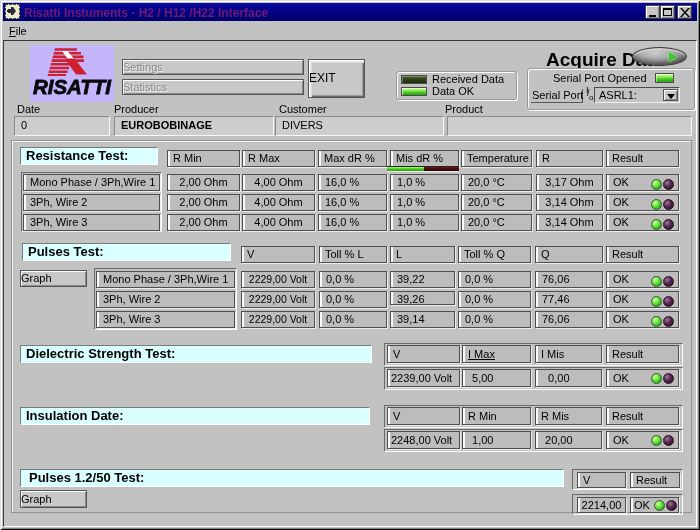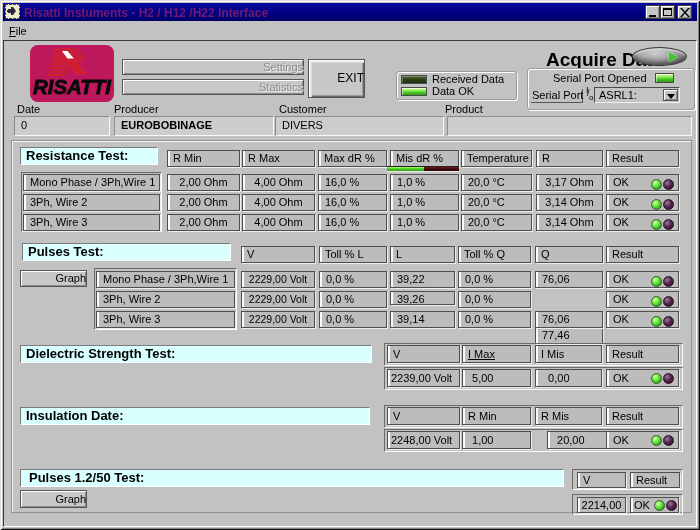--- a/index.html
+++ b/index.html
@@ -5,21 +5,21 @@
 body{font-family:"Liberation Sans",sans-serif;background:#c2c2c2;position:relative;}
 div{position:absolute;font-size:11px;color:#000;white-space:nowrap;}
 .cell{background:#bcbcbc;border:1px solid #4e4e4e;
       box-shadow:1px 1px 0 #ededed,inset 2px 0 0 #fafafa; line-height:15px;}
 .hdr{padding-left:5px;}
 .val{}
 .frame{border:1px solid;border-color:#6a6a6a #fdfdfd #fdfdfd #6a6a6a;}
 .cyan{background:#d9ffff;border:1px solid;border-color:#7a7a7a #ffffff #ffffff #7a7a7a;
       font-weight:bold;font-size:13px;padding-left:5px;}
 .btn{background:#c8c8c8;border:1px solid #555;box-shadow:inset 1px 1px 0 #fff,inset -1px -1px 0 #8a8a8a;
-     text-align:right;}
+     text-align:left;}
 .fld{background:#cdcdcd;border:1px solid;border-color:#8a8a8a #f8f8f8 #f8f8f8 #8a8a8a;padding-left:6px;line-height:17px;}
 .ledg{border-radius:50%;background:radial-gradient(circle at 35% 32%,#d8ffb0 0%,#6fe840 38%,#2cb31c 72%,#157a0e 100%);border:1px solid #3a5a30;}
 .ledo{border-radius:50%;background:radial-gradient(circle at 35% 32%,#9a7a96 0%,#55254e 45%,#2a0a26 100%);border:1px solid #2a1028;}
 .lrg{background:linear-gradient(180deg,#e2ffae 0%,#8aef52 35%,#3fc01e 70%,#2f9e18 100%);border:1px solid #4a4a4a;box-shadow:inset 1px 1px 0 rgba(255,255,255,.55);}
 .lrd{background:linear-gradient(180deg,#5a6e34 0%,#32481a 40%,#1b2d0d 100%);border:1px solid #4a4a4a;box-shadow:inset 1px 1px 0 rgba(255,255,255,.25);}
 .grp{border:1px solid #9a9a9a;border-radius:3px;box-shadow:inset 1px 1px 0 #fff, 1px 1px 0 #fff;}
 </style></head><body>
 
 <div style="left:0px;top:0px;width:700px;height:530px;background:#c2c2c2;box-shadow:inset 1px 1px 0 #dedede,inset -1px -1px 0 #0a0a0a,inset 2px 2px 0 #ffffff,inset -2px -2px 0 #828282;"></div>
 <div style="left:3px;top:3px;width:694px;height:18px;background:linear-gradient(180deg,#0a0aa0,#000080 60%,#000066);"></div>
@@ -34,21 +34,21 @@
 <div style="left:660px;top:5px;width:15px;height:14px;background:#c6c6c6;border:1px solid #404040;box-shadow:inset 1px 1px 0 #fff,inset -1px -1px 0 #8a8a8a;">
     <div style="left:2px;top:2px;width:9px;height:8px;border:1px solid #000;border-top-width:2px;"></div>
   </div>
 <div style="left:677px;top:5px;width:15px;height:14px;background:#c6c6c6;border:1px solid #404040;box-shadow:inset 1px 1px 0 #fff,inset -1px -1px 0 #8a8a8a;">
     <svg style="position:absolute;left:2px;top:2px" width="10" height="9" viewBox="0 0 10 9">
       <path d="M0 0l4 4.5L0 9h2l3-3.4L8 9h2L6 4.5 10 0H8L5 3.4 2 0z" fill="#000"></path>
     </svg>
   </div>
 <div style="left:9px;top:25px;width:30px;height:13px;"><span style="text-decoration:underline">F</span>ile</div>
 <div style="left:3px;top:40px;width:694px;height:487px;border:1px solid;border-color:#3a3a3a #ffffff #ffffff #3a3a3a;"></div>
-<div style="left:30px;top:45px;width:84px;height:57px;background:#be185d;overflow:hidden;border-radius:8px;"><svg width="84" height="57" viewBox="0 0 84 57">
+<div style="left:30px;top:45px;width:84px;height:57px;background:#c4b5fd;overflow:hidden;"><svg width="84" height="57" viewBox="0 0 84 57">
 <g fill="#cf2030" transform="translate(1,0)">
 <polygon points="24,3.2 46,3.2 46,5.8 23.4,5.8"></polygon>
 <polygon points="23,6.9 50,6.9 50,9.5 22.4,9.5"></polygon>
 <polygon points="22,10.6 52.5,10.6 52.5,13.2 21.4,13.2"></polygon>
 <polygon points="21,14.3 53,14.3 53,16.9 20.4,16.9"></polygon>
 <polygon points="20,18 46,18 46,20.6 19.4,20.6"></polygon>
 <polygon points="19,21.7 38,21.7 38,24.3 18.4,24.3"></polygon>
 <polygon points="18,25.4 36.5,25.4 36.5,28 17.4,28"></polygon>
 <polygon points="17,29.1 35,29.1 35,31.1 16.6,31.1"></polygon>
 </g>
@@ -141,21 +141,21 @@
 <div class="cell hdr" style="left:390px;top:246px;width:65px;height:17px;line-height:15px;">L</div>
 <div class="cell val" style="left:390px;top:271px;width:65px;height:17px;padding-left:6px;line-height:15px;">39,22</div>
 <div class="cell val" style="left:390px;top:291px;width:65px;height:14px;padding-left:6px;line-height:15px;">39,26</div>
 <div class="cell val" style="left:390px;top:311px;width:65px;height:17px;padding-left:6px;line-height:15px;">39,14</div>
 <div class="cell hdr" style="left:458px;top:246px;width:73px;height:17px;line-height:15px;">Toll % Q</div>
 <div class="cell val" style="left:458px;top:271px;width:73px;height:17px;padding-left:6px;line-height:15px;">0,0 %</div>
 <div class="cell val" style="left:458px;top:291px;width:73px;height:17px;padding-left:6px;line-height:15px;">0,0 %</div>
 <div class="cell val" style="left:458px;top:311px;width:73px;height:17px;padding-left:6px;line-height:15px;">0,0 %</div>
 <div class="cell hdr" style="left:535px;top:246px;width:68px;height:17px;line-height:15px;">Q</div>
 <div class="cell val" style="left:535px;top:271px;width:68px;height:17px;padding-left:6px;line-height:15px;">76,06</div>
-<div class="cell val" style="left:535px;top:291px;width:68px;height:17px;padding-left:6px;line-height:15px;margin-top:36px;">77,46</div>
+<div class="cell val" style="left:535px;top:291px;width:68px;height:17px;padding-left:6px;line-height:15px;">77,46</div>
 <div class="cell val" style="left:535px;top:311px;width:68px;height:17px;padding-left:6px;line-height:15px;">76,06</div>
 <div class="cell hdr" style="left:606px;top:246px;width:73px;height:17px;line-height:15px;">Result</div>
 <div class="cell val" style="left:606px;top:271px;width:73px;height:17px;padding-left:6px;line-height:15px;">OK<div class="ledg" style="right:16px;top:4px;width:11px;height:11px;"></div><div class="ledo" style="right:4px;top:4px;width:11px;height:11px;"></div></div>
 <div class="cell val" style="left:606px;top:291px;width:73px;height:17px;padding-left:6px;line-height:15px;">OK<div class="ledg" style="right:16px;top:4px;width:11px;height:11px;"></div><div class="ledo" style="right:4px;top:4px;width:11px;height:11px;"></div></div>
 <div class="cell val" style="left:606px;top:311px;width:73px;height:17px;padding-left:6px;line-height:15px;">OK<div class="ledg" style="right:16px;top:4px;width:11px;height:11px;"></div><div class="ledo" style="right:4px;top:4px;width:11px;height:11px;"></div></div>
 <div class="cyan" style="left:20px;top:345px;width:352px;height:18px;line-height:16px;">Dielectric Strength Test:</div>
 <div class="frame" style="left:384px;top:343px;width:299px;height:23px;"></div>
 <div class="frame" style="left:384px;top:367px;width:299px;height:23px;"></div>
 <div class="cell hdr" style="left:387px;top:345px;width:73px;height:18px;line-height:16px;">V</div>
 <div class="cell val" style="left:387px;top:369px;width:73px;height:18px;padding-left:3px;line-height:16px;">2239,00 Volt</div>
@@ -166,21 +166,21 @@
 <div class="cell hdr" style="left:606px;top:345px;width:73px;height:18px;line-height:16px;">Result</div>
 <div class="cell val" style="left:606px;top:369px;width:73px;height:18px;padding-left:6px;line-height:16px;">OK<div class="ledg" style="right:16px;top:3px;width:11px;height:11px;"></div><div class="ledo" style="right:4px;top:3px;width:11px;height:11px;"></div></div>
 <div class="cyan" style="left:20px;top:407px;width:350px;height:18px;line-height:16px;">Insulation Date:</div>
 <div class="frame" style="left:384px;top:405px;width:299px;height:23px;"></div>
 <div class="frame" style="left:384px;top:429px;width:299px;height:23px;"></div>
 <div class="cell hdr" style="left:387px;top:407px;width:73px;height:18px;line-height:16px;">V</div>
 <div class="cell val" style="left:387px;top:431px;width:73px;height:18px;padding-left:3px;line-height:16px;">2248,00 Volt</div>
 <div class="cell hdr" style="left:462px;top:407px;width:69px;height:18px;line-height:16px;">R Min</div>
 <div class="cell val" style="left:462px;top:431px;width:69px;height:18px;padding-left:6px;line-height:16px;">&nbsp;1,00</div>
 <div class="cell hdr" style="left:535px;top:407px;width:67px;height:18px;line-height:16px;">R Mis</div>
-<div class="cell val" style="left:535px;top:431px;width:67px;height:18px;padding-left:6px;line-height:16px;margin-left:12px;">&nbsp;20,00</div>
+<div class="cell val" style="left:535px;top:431px;width:67px;height:18px;padding-left:6px;line-height:16px;">&nbsp;20,00</div>
 <div class="cell hdr" style="left:606px;top:407px;width:73px;height:18px;line-height:16px;">Result</div>
 <div class="cell val" style="left:606px;top:431px;width:73px;height:18px;padding-left:6px;line-height:16px;">OK<div class="ledg" style="right:16px;top:3px;width:11px;height:11px;"></div><div class="ledo" style="right:4px;top:3px;width:11px;height:11px;"></div></div>
 <div class="cyan" style="left:20px;top:469px;width:544px;height:18px;line-height:16px;padding-left:8px;">Pulses 1.2/50 Test:</div>
 <div class="btn" style="left:20px;top:490px;width:67px;height:18px;line-height:16px;">Graph</div>
 <div class="frame" style="left:572px;top:469px;width:111px;height:21px;"></div>
 <div class="frame" style="left:572px;top:494px;width:111px;height:21px;"></div>
 <div class="cell hdr" style="left:577px;top:472px;width:49px;height:16px;line-height:14px;">V</div>
 <div class="cell hdr" style="left:630px;top:472px;width:50px;height:16px;line-height:14px;">Result</div>
 <div class="cell val" style="left:577px;top:497px;width:49px;height:16px;text-align:center;line-height:14px;">2214,00</div>
 <div class="cell val" style="left:630px;top:497px;width:49px;height:16px;padding-left:3px;line-height:14px;">OK<div class="ledg" style="right:13px;top:2px;width:11px;height:11px;"></div><div class="ledo" style="right:1px;top:2px;width:11px;height:11px;"></div></div>

